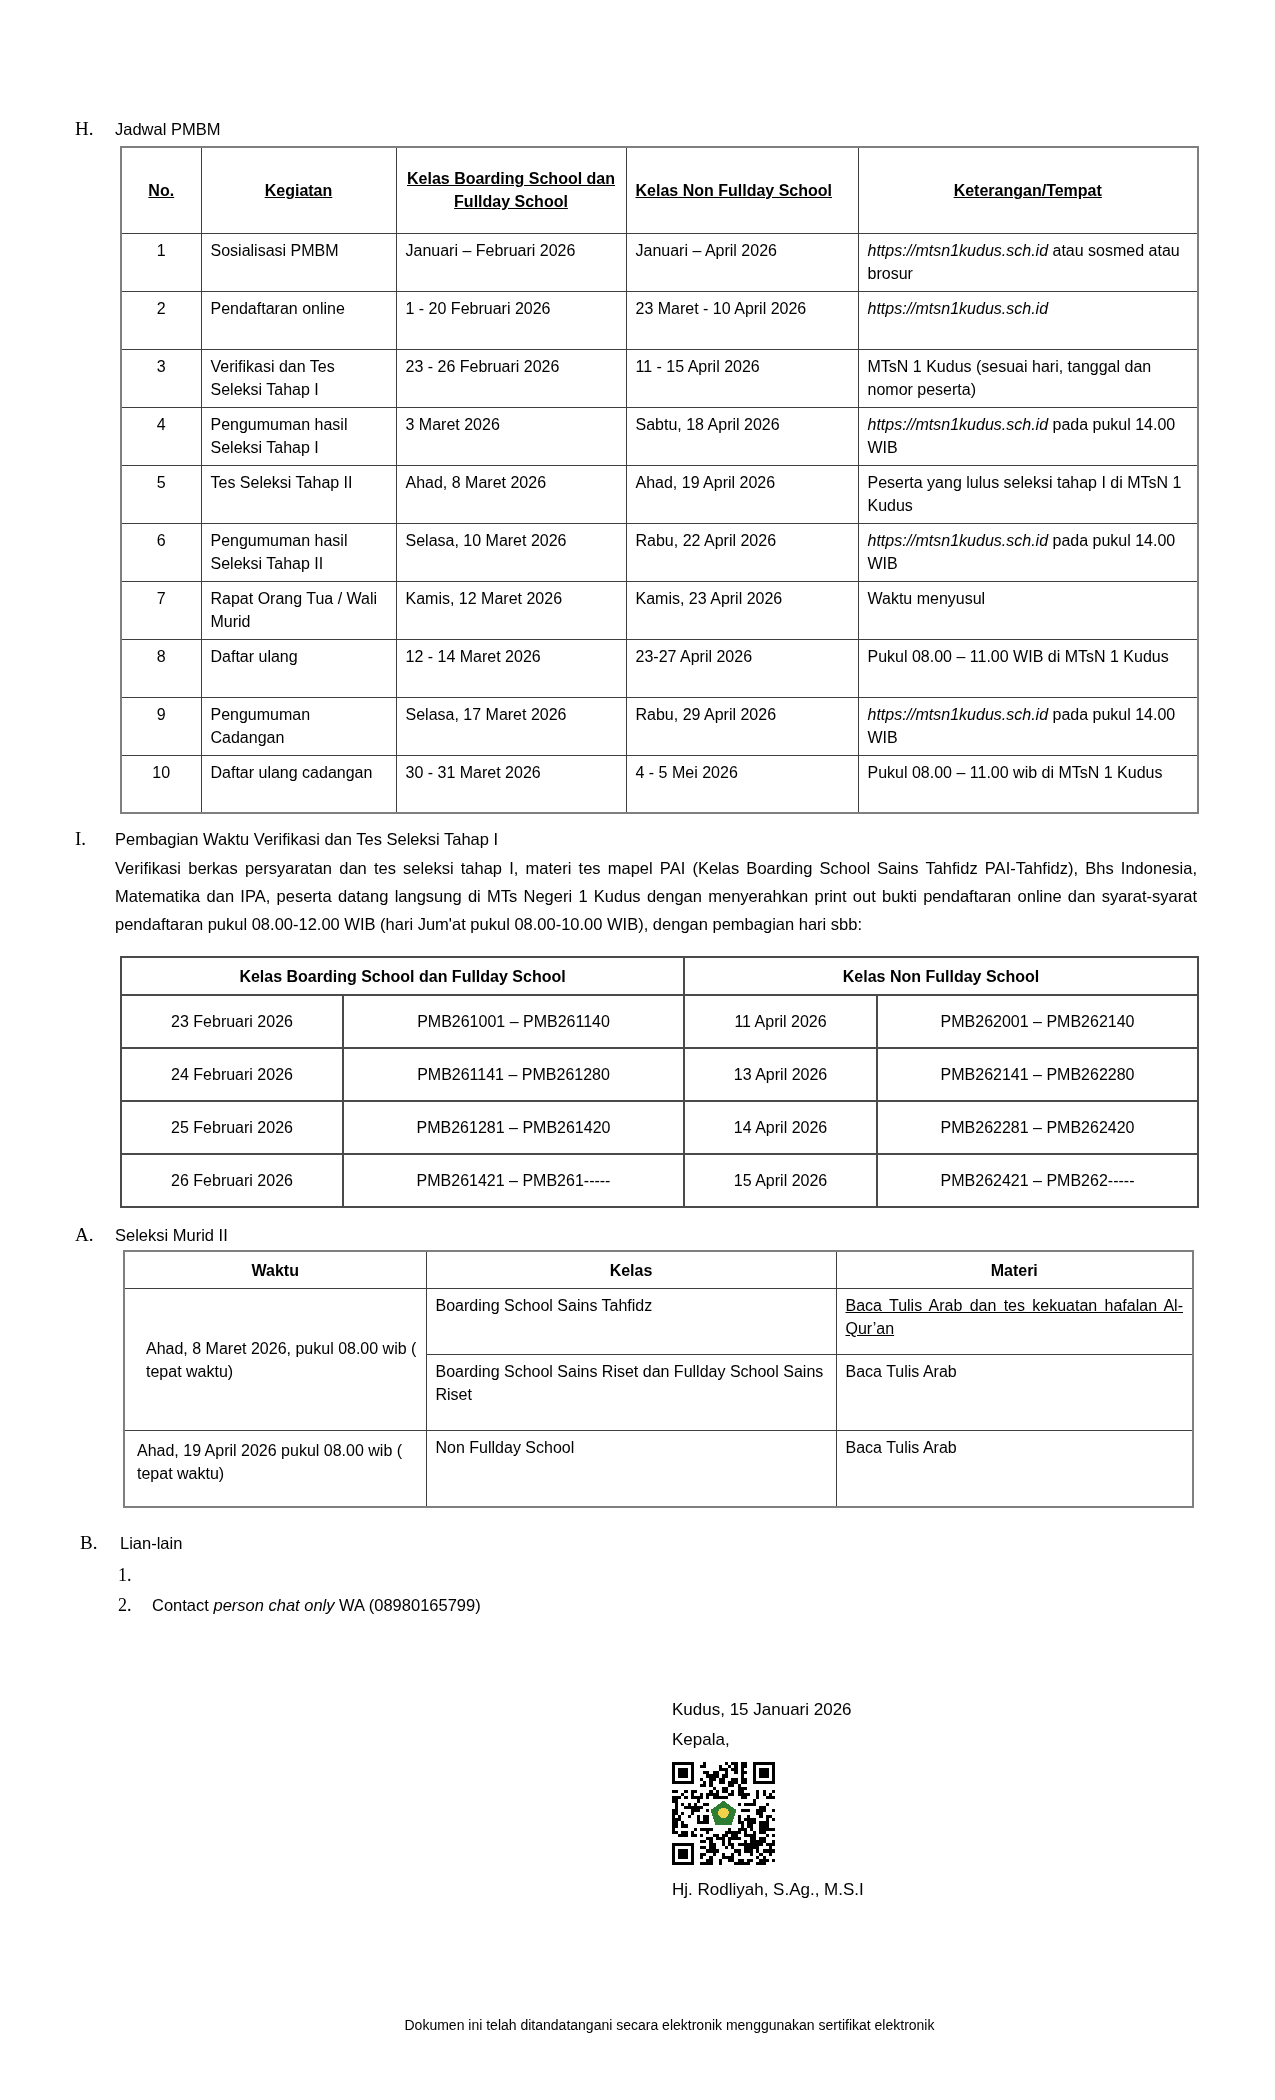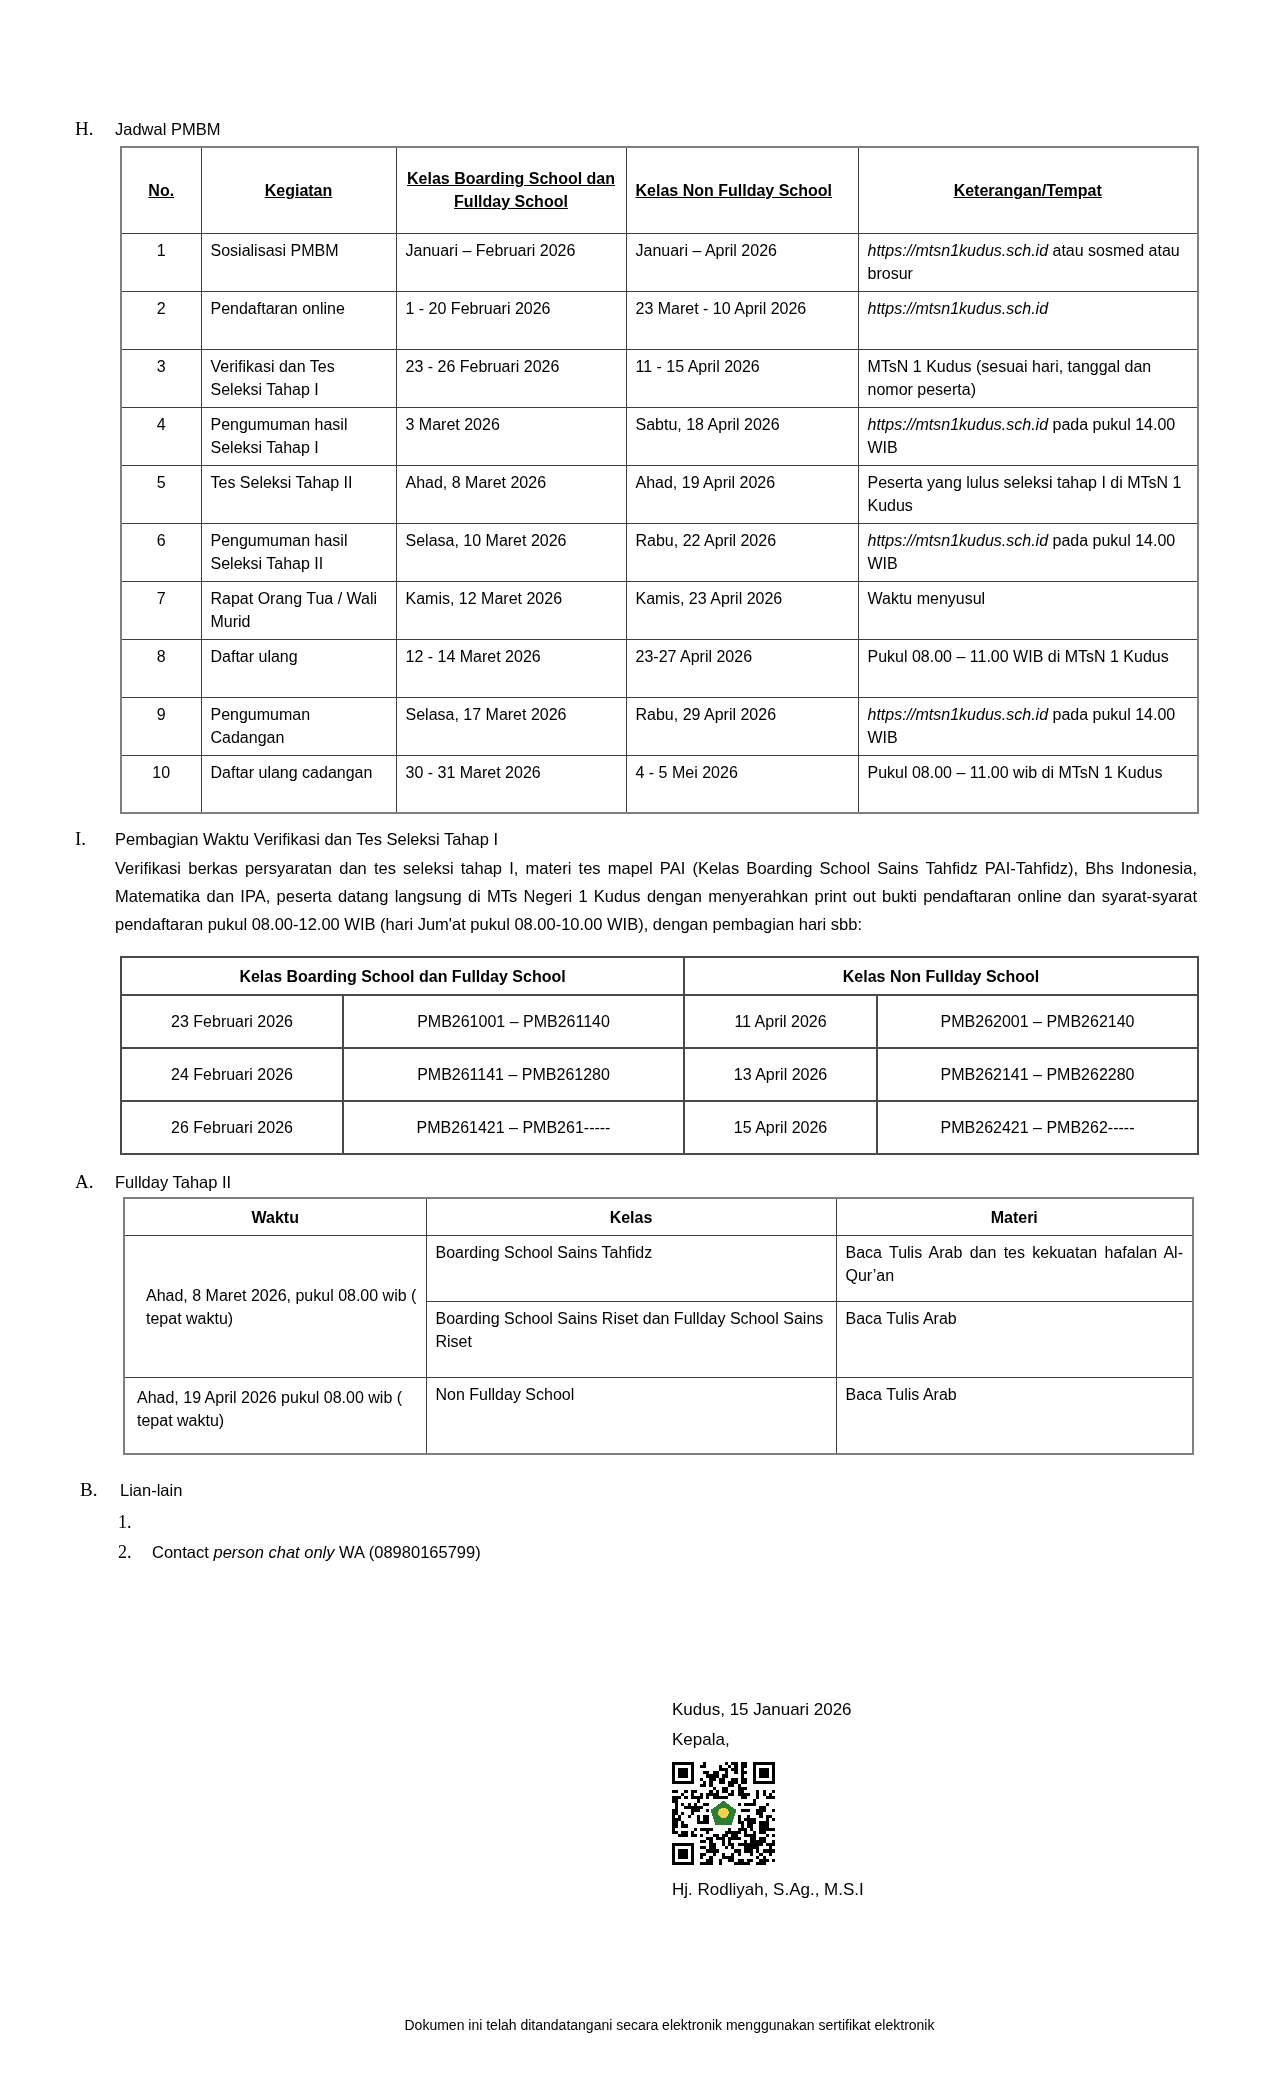--- a/index.html
+++ b/index.html
@@ -38,21 +38,21 @@
   .t2 tbody tr{height:53px;}
 
   .t3{margin:4px 0 0 123px;width:1069px;border:2px solid #7f7f7f;}
   .t3 td,.t3 th{border:1px solid #3f3f3f;}
   .t3 th{text-align:center;height:26px;}
   .t3 .r1a{height:66px;}
   .t3 .r1b{height:76px;}
   .t3 .r2{height:76px;}
   .t3 .waktu{vertical-align:middle;padding-left:21px;}
   .t3 .waktu2{vertical-align:top;padding-top:8px;padding-left:12px;}
-  .t3 .just{text-align:justify;}
+  .t3 .just{text-align:justify;text-decoration:underline;}
 
   
   .blist{margin:6px 0 0 118px;}
   .bitem{display:flex;align-items:baseline;font-size:16.5px;line-height:30px;}
   .bnum{font-family:"Liberation Serif","DejaVu Serif",serif;font-size:18px;width:34px;flex:0 0 34px;}
 
   
   .signature{position:absolute;left:672px;top:1577px;font-size:17px;line-height:30px;}
   .qr{width:103px;height:103px;margin:7px 0 10px 0;}
   .sig-name{margin-top:2px;}
@@ -188,31 +188,37 @@
         <td>11 April 2026</td>
         <td>PMB262001 – PMB262140</td>
       </tr>
       <tr>
         <td>24 Februari 2026</td>
         <td>PMB261141 – PMB261280</td>
         <td>13 April 2026</td>
         <td>PMB262141 – PMB262280</td>
       </tr>
       <tr>
+        <td>25 Februari 2026</td>
+        <td>PMB261281 – PMB261420</td>
+        <td>14 April 2026</td>
+        <td>PMB262281 – PMB262420</td>
+      </tr>
+      <tr>
         <td>26 Februari 2026</td>
         <td>PMB261421 – PMB261-----</td>
         <td>15 April 2026</td>
         <td>PMB262421 – PMB262-----</td>
       </tr>
     </tbody>
   </table>
 
   <div class="sec sec-a">
     <span class="marker">A.</span>
-    <span>Fullday Tahap II</span>
+    <span>Seleksi Murid II</span>
   </div>
 
   <table class="t3">
     <colgroup>
         <col style="width:302px">
         <col style="width:410px">
         <col style="width:357px">
       </colgroup>
     <thead>
       <tr>

